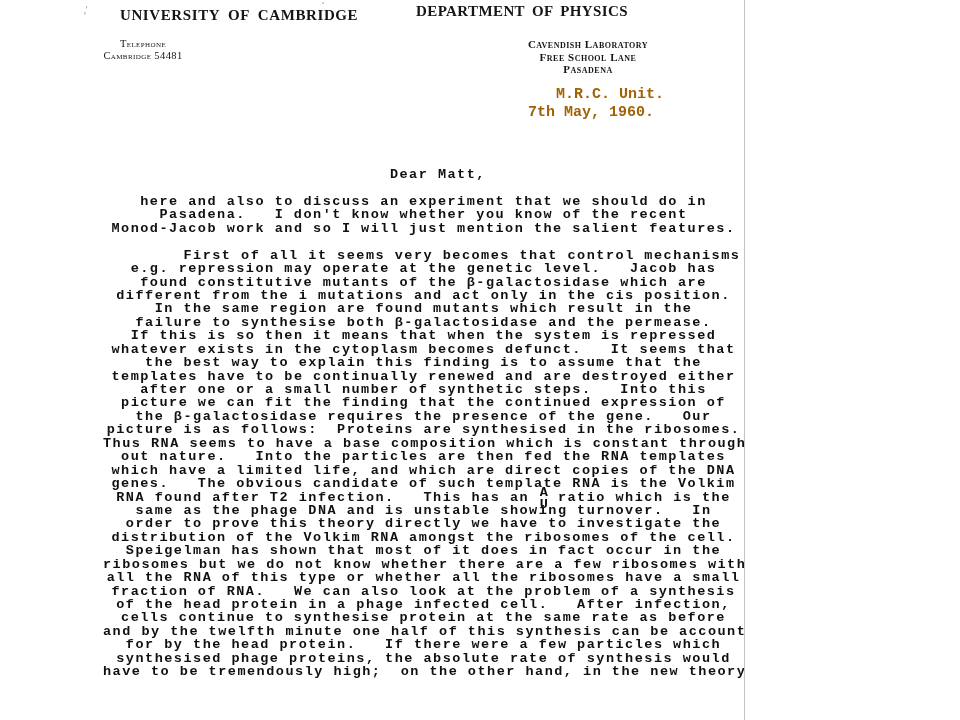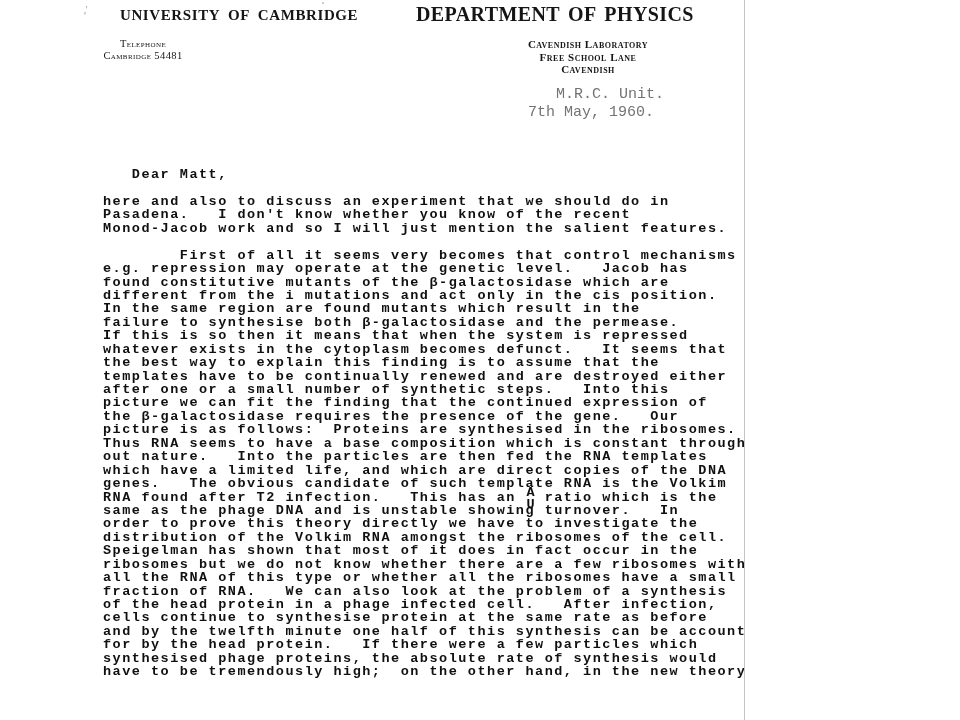--- a/index.html
+++ b/index.html
@@ -33,21 +33,21 @@
     letter-spacing: 0.6px;
     word-spacing: 4px;
     white-space: pre;
   }
   .dept-title {
     position: absolute;
     left: 416px;
     top: 3px;
     font-family: "Liberation Serif", serif;
     font-weight: bold;
-    font-size: 20px;
+    font-size: 15px;
     letter-spacing: 0.4px;
     word-spacing: 3px;
     white-space: pre;
   }
   .contact-left {
     position: absolute;
     left: 93px;
     top: 38px;
     width: 100px;
     text-align: center;
@@ -66,22 +66,22 @@
     text-align: center;
     font-family: "Liberation Serif", serif;
     font-variant: small-caps;
     font-weight: bold;
     font-size: 11px;
     line-height: 12.5px;
     letter-spacing: 0.5px;
   }
   .mono {
     font-family: "Liberation Mono", monospace;
-    font-weight: normal;
-    color: #737373;
+    font-weight: bold;
+    color: #a16207;
     text-align: center;
   }
   .unit-line {
     position: absolute;
     left: 556px;
     top: 86px;
     font-size: 15px;
     white-space: pre;
   }
   .date-line {
@@ -103,20 +103,21 @@
     font-weight: bold;
     font-size: 13.5px;
     letter-spacing: 1.5px;
     color: #101010;
   }
   .line {
     height: 13.45px;
     line-height: 13.45px;
     white-space: pre;
     overflow: visible;
+    text-align: center;
   }
   
   .frac {
     display: inline-block;
     position: relative;
     width: 9.6px;
     height: 13.45px;
     vertical-align: top;
     overflow: visible;
   }
@@ -157,21 +158,21 @@
   <div class="dept-title">DEPARTMENT OF PHYSICS</div>
 
   <div class="contact-left">
     <div>Telephone</div>
     <div>Cambridge 54481</div>
   </div>
 
   <div class="address-block">
     <div>Cavendish Laboratory</div>
     <div>Free School Lane</div>
-    <div>Cavendish</div>
+    <div>Pasadena</div>
   </div>
 
   <div class="mono unit-line">M.R.C. Unit.</div>
   <div class="mono date-line">7th May, 1960.</div>
 
   <div class="letter-body">
     <div class="line">   Dear Matt,</div>
     <div class="line"></div>
 
     <div class="line">here and also to discuss an experiment that we should do in</div>

